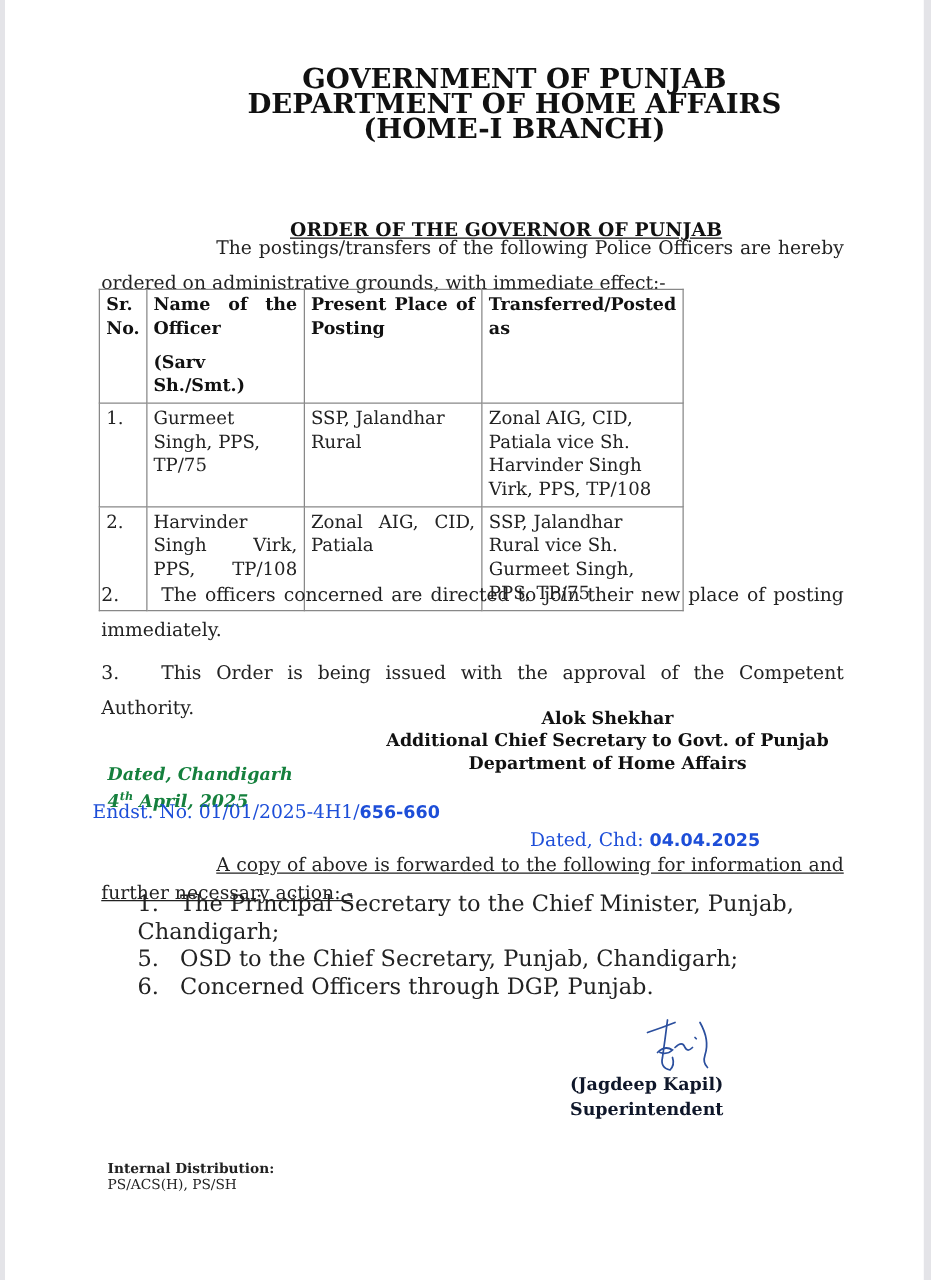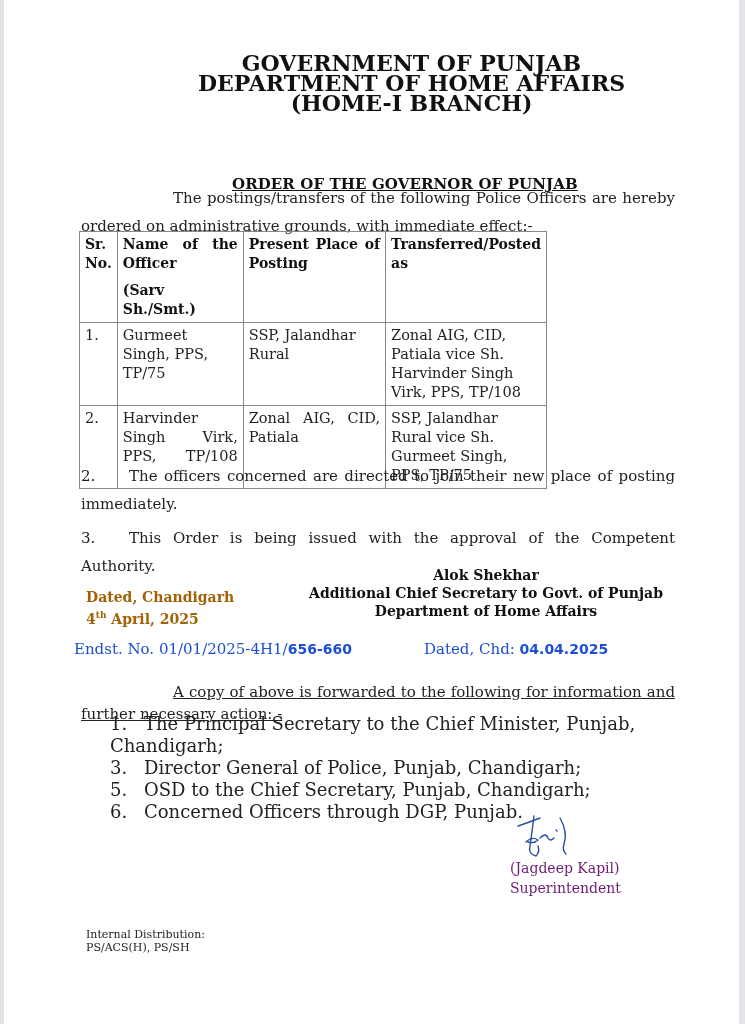--- a/index.html
+++ b/index.html
@@ -26,33 +26,33 @@
   table.tx td { border: 1px solid #888; vertical-align: top; padding: 3px 5px; line-height: 19px; }
   table.tx td.h { font-weight: bold; font-size: 14px; color: #111; }
   .c1 { width: 26px; } .c2 { width: 142px; } .c3 { width: 172px; }
   .just { text-align: justify; text-align-last: justify; }
   .sub { display: block; margin-top: 8px; }
   .num { display: inline-block; width: 48px; }
   .p2 { top: 446px; text-align: justify; }
   .p3 { top: 508px; text-align: justify; }
   .sig-block { position: absolute; top: 566px; left: 300px; width: 372px; text-align: center;
     font-weight: bold; font-size: 14px; line-height: 18px; color: #111; }
-  .dated { position: absolute; top: 588px; left: 86px; font-weight: bold; font-size: 14px; line-height: 18px; color: #a16207; }
+  .dated { position: absolute; top: 611px; left: 86px; font-weight: bold; font-size: 14px; line-height: 18px; color: #15803d; font-style: italic; }
   sup { font-size: 9px; }
   .endst { position: absolute; top: 640px; left: 74px; font-size: 15px; color: #1d4ed8; text-align: right; }
   .endst b { font-family: "DejaVu Sans", sans-serif; font-weight: bold; font-size: 14px; }
-  .endst .dt { position: absolute; left: 350px; white-space: nowrap; }
+  .endst .dt { position: absolute; left: 350px; white-space: nowrap; margin-top: 23px; }
   .fwd { top: 665px; text-indent: 92px; line-height: 22px; text-align: justify; text-decoration: underline; }
   ol.dist { position: absolute; top: 713px; left: 110px; margin: 0; padding: 0; list-style: none;
     font-size: 18px; line-height: 22px; color: #222; }
   ol.dist li .n { display: inline-block; width: 34px; }
   .signature { position: absolute; top: 812px; left: 516px; }
-  .signer { position: absolute; top: 858px; left: 510px; font-weight: normal; font-size: 14px; line-height: 20px; color: #701a75; }
+  .signer { position: absolute; top: 858px; left: 456px; font-weight: bold; font-size: 14px; line-height: 20px; color: #0f172a; }
   .internal { position: absolute; top: 928px; left: 86px; font-size: 11px; line-height: 13px; color: #222; }
-  .internal .t { font-weight: normal; }
+  .internal .t { font-weight: bold; }
 </style>
 </head>
 <body>
 
 <div class="page"></div>
 
 <div class="header">
   <div>GOVERNMENT OF PUNJAB</div>
   <div>DEPARTMENT OF HOME AFFAIRS</div>
   <div>(HOME-I BRANCH)</div>
@@ -106,21 +106,20 @@
 
 <div class="endst">
   <span>Endst. No. 01/01/2025-4H1/</span><b>656-660</b>
   <span class="dt"><span>Dated, Chd: </span><b>04.04.2025</b></span>
 </div>
 
 <div class="para fwd">A copy of above is forwarded to the following for information and further necessary action: -</div>
 
 <ol class="dist">
   <li><span class="n">1.</span><span>The Principal Secretary to the Chief Minister, Punjab, Chandigarh;</span></li>
-  <li><span class="n">3.</span><span>Director General of Police, Punjab, Chandigarh;</span></li>
   <li><span class="n">5.</span><span>OSD to the Chief Secretary, Punjab, Chandigarh;</span></li>
   <li><span class="n">6.</span><span>Concerned Officers through DGP, Punjab.</span></li>
 </ol>
 
 <svg class="signature" width="60" height="50" viewBox="0 0 60 50">
   <g fill="none" stroke="#2b4f9e" stroke-width="1.4" stroke-linecap="round">
     <path d="M2 14 Q14 10 24 6"></path>
     <path d="M18 4 Q16 20 14 34 Q12 42 20 44 Q24 40 22 34"></path>
     <path d="M10 30 Q16 24 22 28 Q18 32 12 30"></path>
     <path d="M24 26 Q30 20 32 26 Q34 30 38 26"></path>

